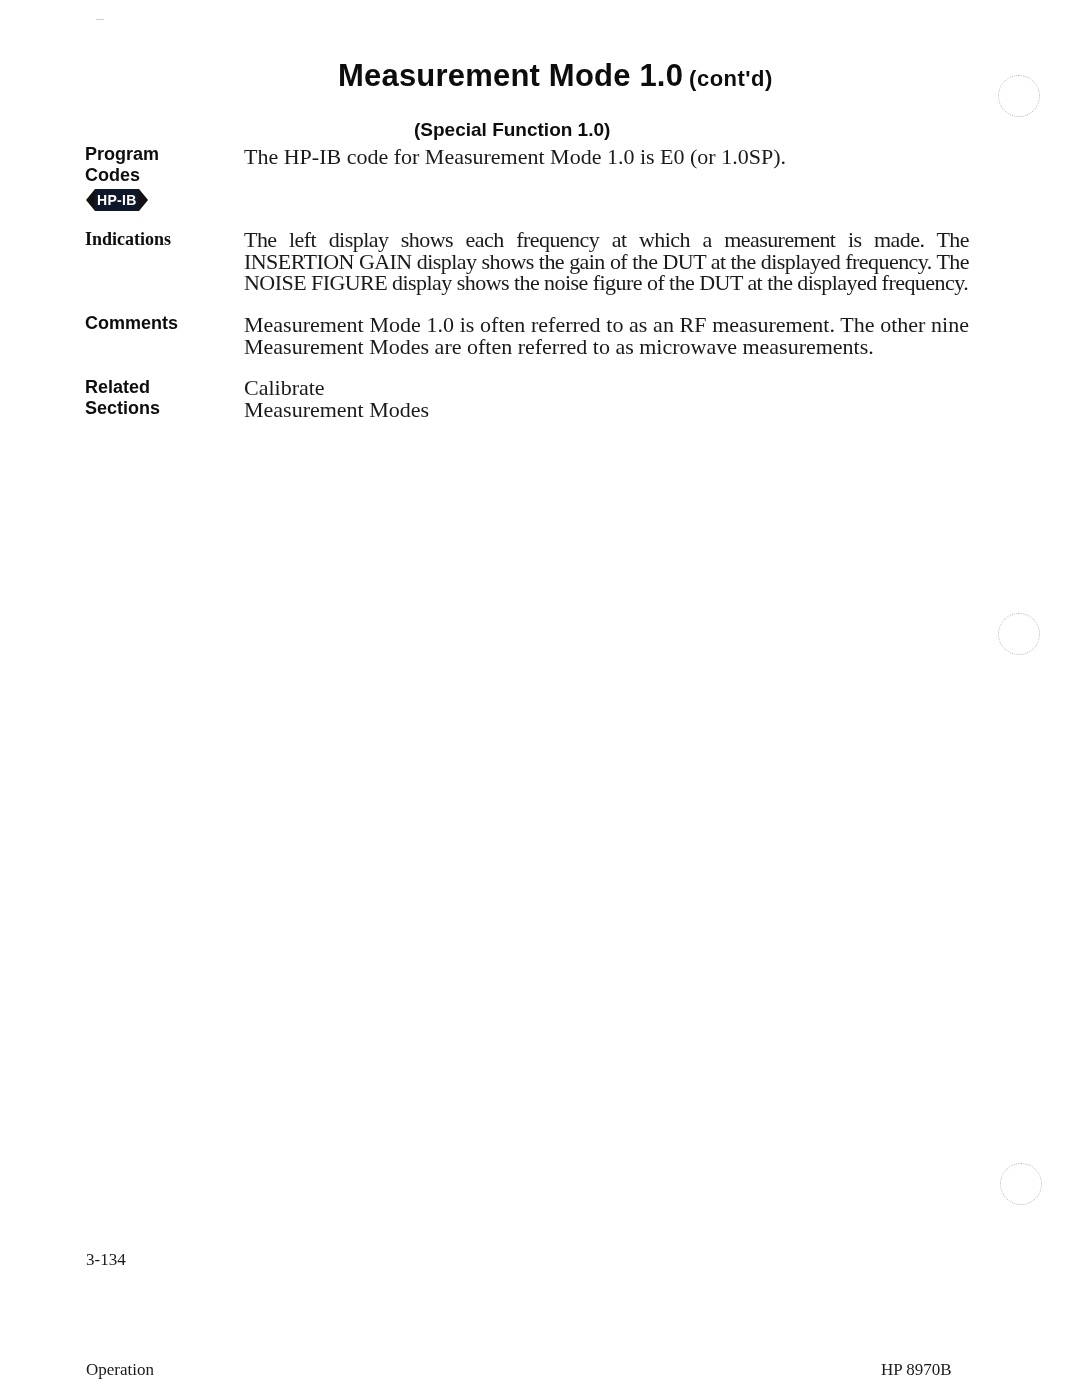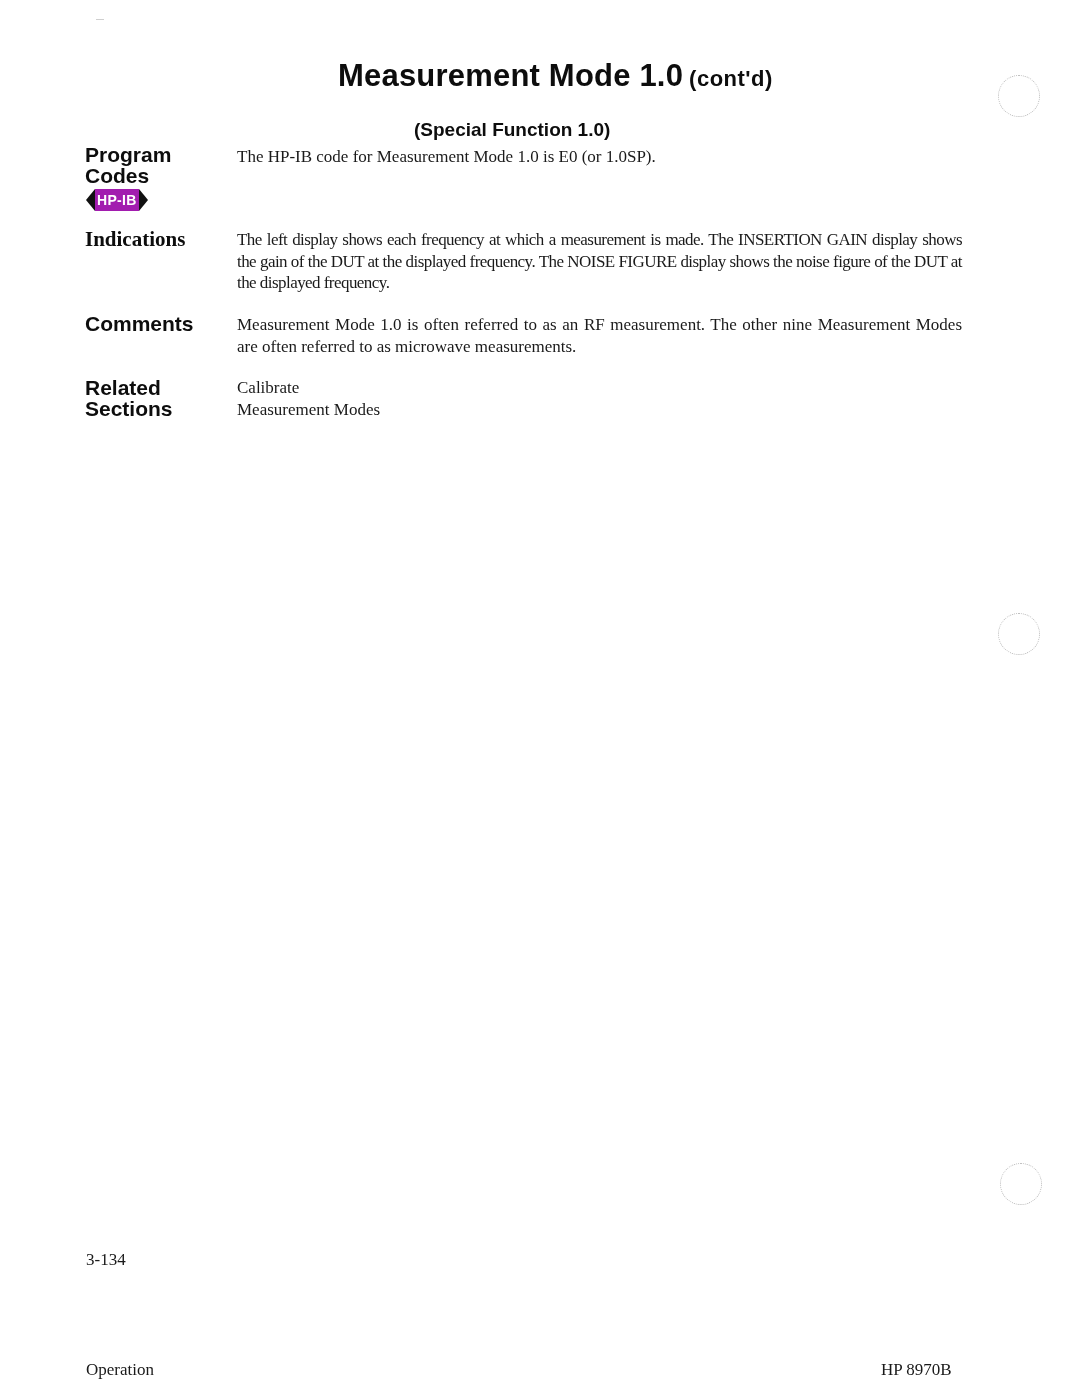--- a/index.html
+++ b/index.html
@@ -39,30 +39,30 @@
       font-size: 19px;
       white-space: nowrap;
       color: #0d0d0d;
       margin-top: 20px;
     }
     .label {
       position: absolute;
       left: 85px;
       font-family: "Liberation Sans", sans-serif;
       font-weight: bold;
-      font-size: 21px;
+      font-size: 18px;
       line-height: 21px;
       color: #0d0d0d;
     }
     .body-text {
       position: absolute;
-      left: 237px;
+      left: 244px;
       width: 725px;
       font-family: "Liberation Serif", serif;
-      font-size: 17px;
+      font-size: 22px;
       line-height: 21.5px;
       color: #1a1a1a;
       text-align: justify;
     }
     .body-text.tight {
       letter-spacing: -0.55px;
     }
     .list-item {
       display: block;
     }
@@ -80,21 +80,21 @@
       border-bottom: 11px solid transparent;
       border-right: 9px solid #111;
     }
     .hpib-badge .tip-right {
       width: 0; height: 0;
       border-top: 11px solid transparent;
       border-bottom: 11px solid transparent;
       border-left: 9px solid #111;
     }
     .hpib-badge .core {
-      background: #a21caf;
+      background: #0f172a;
       color: #fff;
       height: 22px;
       line-height: 22px;
       padding: 0 2px;
       font-family: "Liberation Sans", sans-serif;
       font-weight: bold;
       font-size: 14px;
       letter-spacing: 0.3px;
     }
     .page-number {

